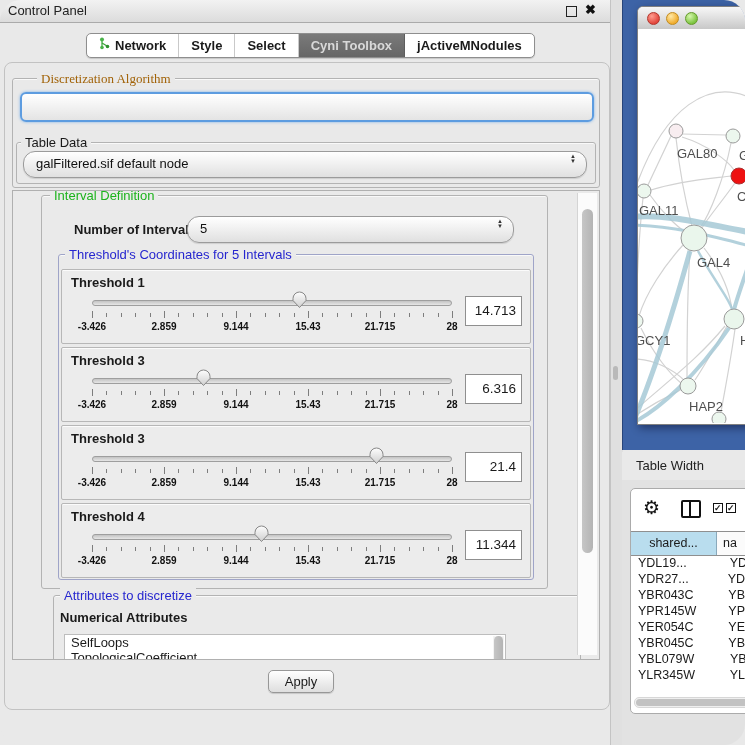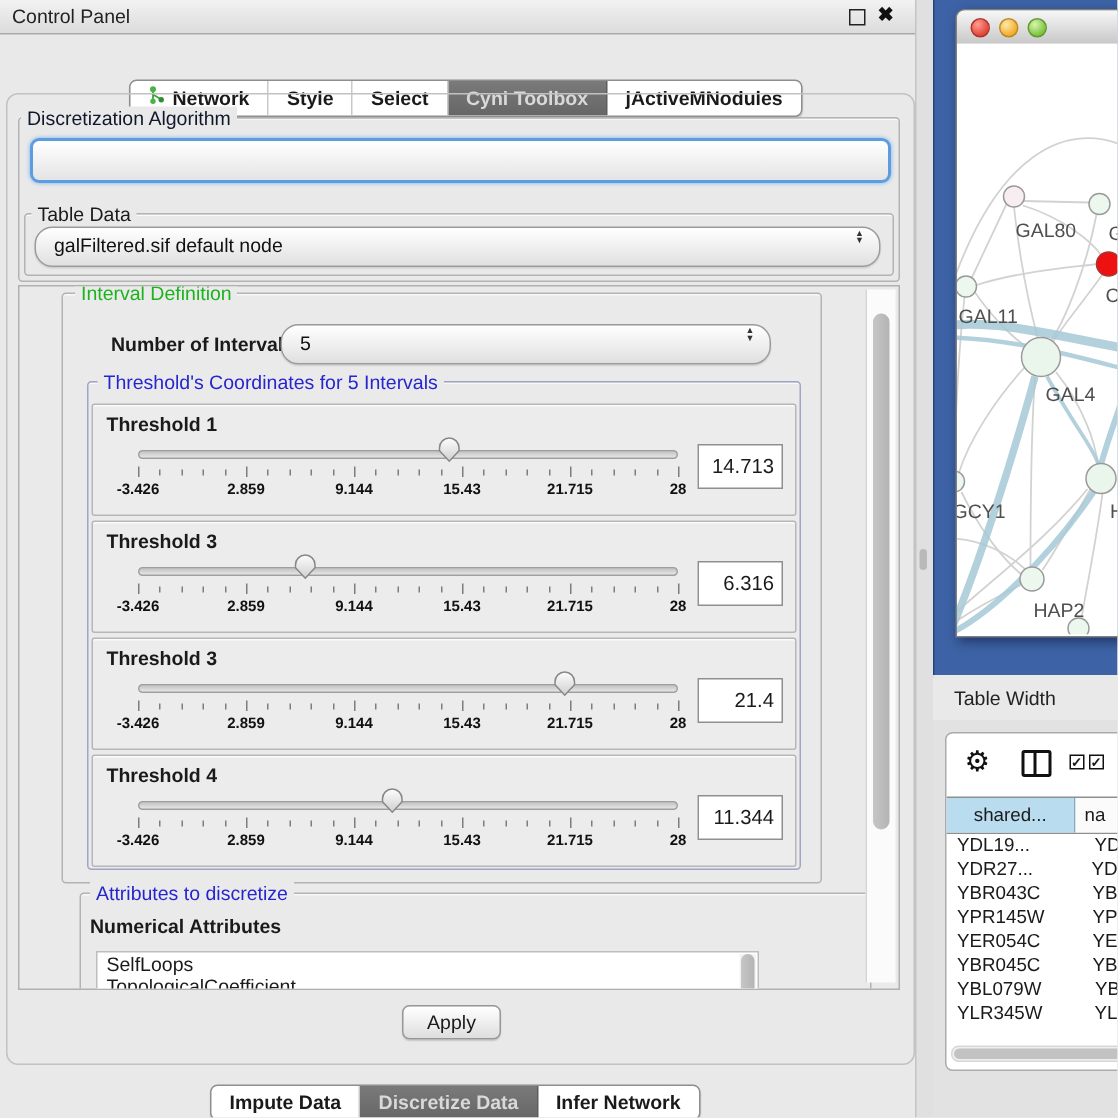--- a/index.html
+++ b/index.html
@@ -1,29 +1,29 @@
 <!DOCTYPE html>
 <html><head>
 <meta charset="utf-8">
 <style>
   html,body{margin:0;padding:0;background:#e9e9e9;}
   #app{position:relative;width:745px;height:745px;overflow:hidden;
        font-family:"Liberation Sans",sans-serif;font-size:13px;color:#1a1a1a;
-       background:#e9e9e9;}
+       background:#e9e9e9;border-radius:21px;}
   .abs{position:absolute;}
 
   
   #titlebar{left:0;top:0;width:610px;height:22px;
     background:linear-gradient(#f2f2f2,#dcdcdc);border-bottom:1px solid #aaa;}
   #titlebar .title{position:absolute;left:8px;top:3px;font-size:13px;color:#222;}
   #float-btn{position:absolute;left:566px;top:6px;width:9px;height:9px;border:1.5px solid #222;}
   #close-btn{position:absolute;left:585px;top:2px;font-size:13px;font-weight:bold;color:#111;}
 
   .segtabs{display:flex;border:1px solid #8e8e8e;border-radius:5px;overflow:hidden;
-    background:#fff;box-shadow:0 1px 1px rgba(0,0,0,.15);margin-top:20px;}
+    background:#fff;box-shadow:0 1px 1px rgba(0,0,0,.15);}
   .segtabs .tab{padding:3px 12px 4px;font-size:13px;font-weight:bold;color:#1a1a1a;
     border-right:1px solid #c9c9c9;display:flex;align-items:center;gap:5px;white-space:nowrap;}
   .segtabs .tab:last-child{border-right:none;}
   .segtabs .tab.sel{background:linear-gradient(#7a7a7a,#666);color:#d9d9d9;border-right-color:#5e5e5e;}
 
   #content-card{left:4px;top:62px;width:604px;height:646px;border:1px solid #c2c2c2;border-radius:8px;}
 
   .groupbox{position:absolute;border:1px solid #b3b3b3;border-radius:3px;
     box-shadow:inset 0 1px 0 rgba(255,255,255,.7);}
   .legend{position:absolute;top:-8px;background:#e9e9e9;padding:0 4px;font-size:13px;}
@@ -142,21 +142,21 @@
         <span>Cyni Toolbox</span>
       </div>
       <div class="tab">
         <span>jActiveMNodules</span>
       </div>
     </div>
 
   <div id="content-card" class="abs"></div>
 
   <div class="groupbox" style="left:12px;top:78px;width:586px;height:108px;">
-    <span class="legend" style="left:1px;color:#0f172a;">Discretization Algorithm</span>
+    <span class="legend" style="left:24px;color:#a16207;font-family:Liberation Serif, serif;">Discretization Algorithm</span>
   </div>
 
   <div id="combo-sliver" class="abs"></div>
 
   <div class="groupbox" style="left:16px;top:142px;width:578px;height:40px;background:#e9e9e9;">
     <span class="legend" style="left:4px;color:#1a1a1a;">Table Data</span>
     <div class="aqua" style="position:absolute;left:6px;top:8px;width:562px;height:25px;">
       <span class="combo-text">galFiltered.sif default node</span>
       <div class="spin-arrows">▲<br>▼</div>
     </div>
@@ -360,31 +360,20 @@
         </div>
     </div>
 
     <div class="vtrack" style="left:564px;top:2px;width:19px;height:462px;">
       <div class="vthumb" style="left:4px;top:16px;width:11px;height:344px;"></div>
     </div>
   </div>
 
   <div class="abs btn" style="left:268px;top:670px;width:64px;height:21px;line-height:21px;">Apply</div>
 
-  <div class="abs segtabs" id="bottom-tabbar" style="left:140px;top:703px;">
-      <div class="tab">
-        <span>Impute Data</span>
-      </div>
-      <div class="tab sel">
-        <span>Discretize Data</span>
-      </div>
-      <div class="tab">
-        <span>Infer Network</span>
-      </div>
-    </div>
 
 
   <div id="divider" class="abs"></div>
   <div id="dimple" class="abs"></div>
 
   <div id="net-frame" class="abs">
     <div id="mac-win">
       <div id="mac-titlebar">
         <div class="tl" id="tl-red"></div>
         <div class="tl" id="tl-yellow"></div>

